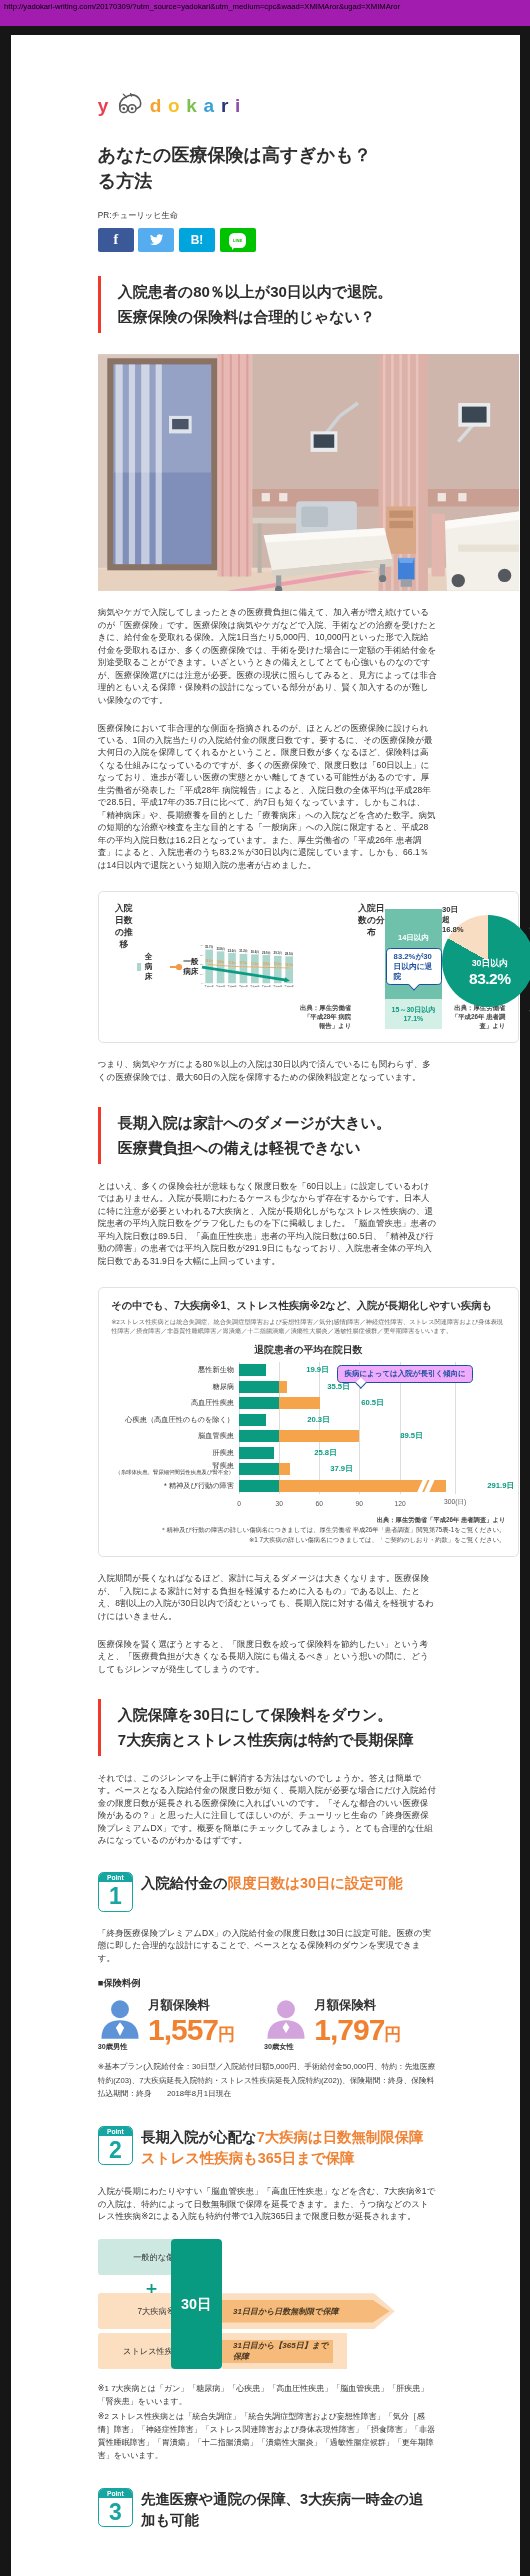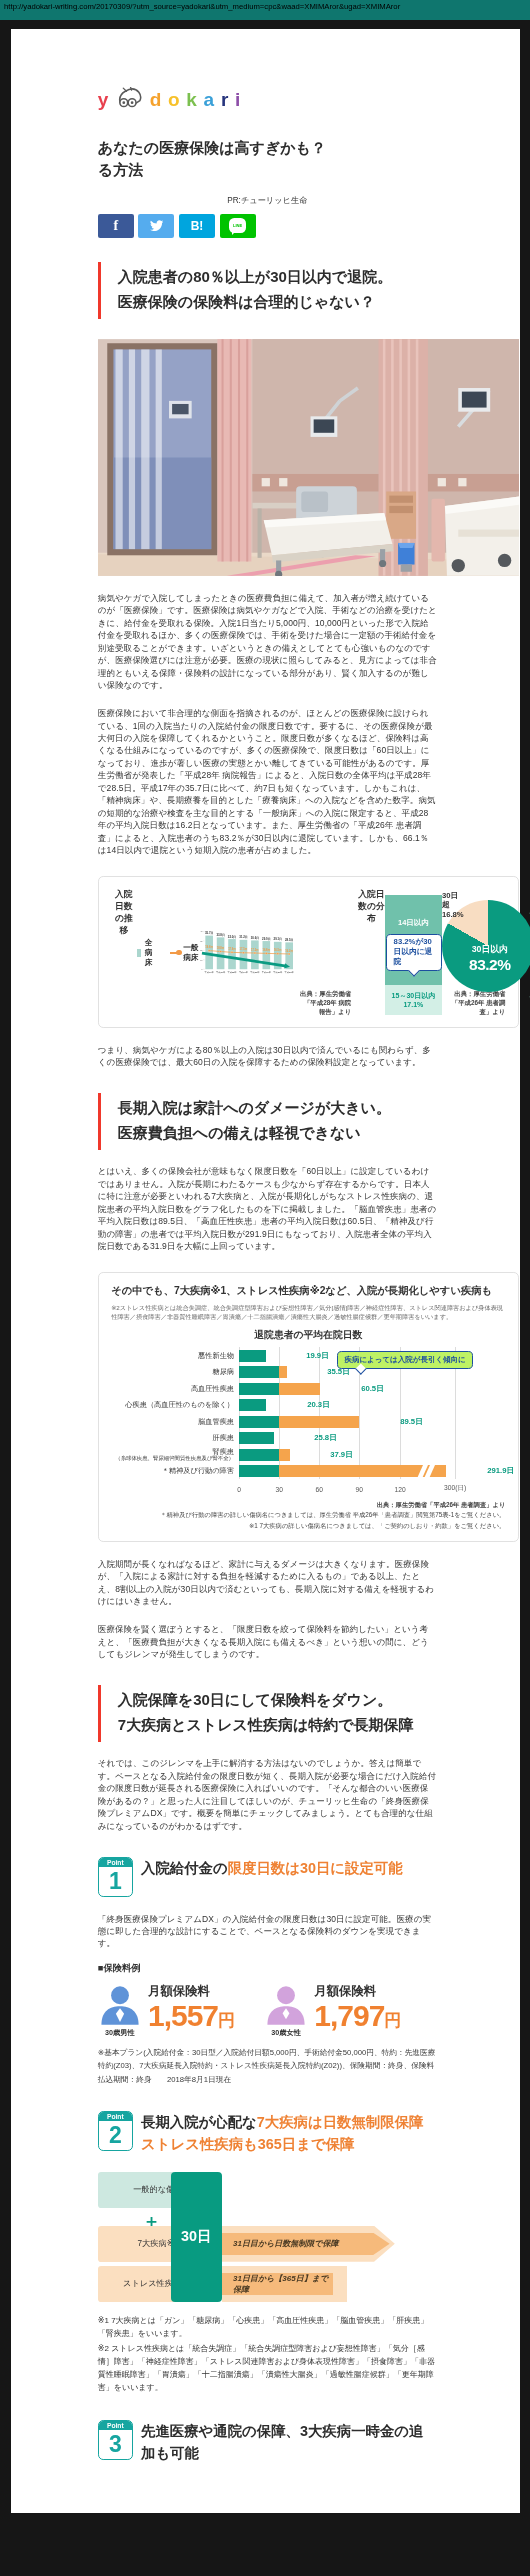--- a/index.html
+++ b/index.html
@@ -1,36 +1,36 @@
 <!DOCTYPE html>
 <html style="font-size:8.2px"><head>
 <meta charset="utf-8">
 <style>
   html,body{margin:0;padding:0;}
   body{
     width:530px;min-height:2827px;background:#161616;
     font-family:"Liberation Sans","DejaVu Sans",sans-serif;
     -webkit-font-smoothing:antialiased;position:relative;
   }
-  .url-bar{background:#0f766e;height:20px;line-height:11.3px;padding:0.5px 3.1px 0.5px 4.1px;
+  .url-bar{background:#a21caf;height:26px;line-height:11.3px;padding:0.5px 3.1px 0.5px 4.1px;
     font-size:7.7px;color:#000;white-space:nowrap;overflow:hidden;box-sizing:border-box;}
   .stage{padding:9.3px 0 49px 0;}
   .page{margin-left:10.8px;width:509px;background:#fff;box-sizing:border-box;
     padding:49px 83px 49px 87px;}
   .full-bleed{margin-right:-83px;}
 
   
   .logo{display:flex;align-items:flex-end;gap:6.7px;height:31px;cursor:pointer;}
   .logo .lt{font-size:19px;font-weight:bold;line-height:1;}
   .logo svg{display:block;margin:0 0.5px -1px 0.5px;}
 
   
-  h1{margin:28px 0 0 0;font-size:15px;line-height:1.42;color:#2d2d2d;font-weight:bold;}
+  h1{margin:28px 0 0 0;font-size:18px;line-height:1.42;color:#2d2d2d;font-weight:bold;}
   h1 span{display:block;}
-  .pr{margin-top:15.5px;font-size:8.2px;color:#333;text-align:center;}
+  .pr{margin-top:15.5px;font-size:8.2px;color:#333;}
 
   
   .share-row{margin-top:7.2px;display:flex;gap:4.6px;}
   .share-btn{width:36px;height:24px;border-radius:2.1px;display:flex;align-items:center;
     justify-content:center;color:#fff;cursor:pointer;}
   .share-btn .fb-glyph{font-size:14px;font-weight:bold;font-family:"Liberation Serif","DejaVu Serif",serif;}
   .share-btn .b-glyph{font-size:12px;font-weight:bold;}
   .line-bubble{width:16.5px;height:15px;background:#fff;border-radius:5.2px;display:flex;
     align-items:center;justify-content:center;position:relative;}
   .line-bubble:after{content:"";position:absolute;left:2.6px;bottom:-2.1px;border:2.1px solid transparent;
@@ -98,41 +98,41 @@
     font-size:7.2px;color:#333;line-height:1.1;}
   .hbar-lab .sub{font-size:5.4px;display:block;}
   .hbar-zone{position:relative;flex:1;height:12.4px;}
   .hbar-bar{position:absolute;left:0;top:0;height:12.4px;display:flex;}
   .hbar-bar .teal{background:#0a9b80;height:100%;}
   .hbar-bar .orange{background:#f5a44c;height:100%;}
   .hbar-val{position:absolute;top:1px;font-size:7.7px;font-weight:bold;color:#0a9b80;white-space:nowrap;margin-left:36px;}
   .hbar-tick{position:absolute;bottom:0;transform:translateX(-50%);font-size:6.7px;color:#555;}
   .hbar-break{position:absolute;top:-1.5px;width:4.6px;height:15.5px;background:#fff;transform:skewX(-24deg);}
   .hbar-callout{position:absolute;left:226px;top:3.1px;z-index:4;border:1.5px solid #1c4f9f;border-radius:4.6px;
-    color:#1c4f9f;font-size:7.5px;font-weight:bold;padding:3.1px 6.2px;background:#bef264;white-space:nowrap;}
+    color:#1c4f9f;font-size:7.5px;font-weight:bold;padding:3.1px 6.2px;background:#f0abfc;white-space:nowrap;}
   .hbar-callout .tip{position:absolute;left:18.5px;bottom:-4.6px;width:6.7px;height:6.7px;background:#fff;
     border-right:1.5px solid #1c4f9f;border-bottom:1.5px solid #1c4f9f;transform:rotate(45deg);}
   .hbar-sources{margin-top:7.2px;font-size:6.3px;color:#444;text-align:right;line-height:1.65;}
   .hbar-sources .s0{font-weight:bold;}
 
   
   .point-row{margin-top:25px;display:flex;align-items:flex-start;}
   .badge{flex:0 0 auto;width:33px;border:1.5px solid #16a5a0;border-radius:5.2px;background:#fff;
     text-align:center;overflow:hidden;}
   .badge .tag{background:#16a5a0;color:#fff;font-size:6.7px;font-weight:bold;padding:1px 0;}
   .badge .num{color:#16a5a0;font-size:23px;font-weight:bold;line-height:1.25;}
   .point-h{margin-left:8.2px;font-size:14.4px;font-weight:bold;line-height:1.5;color:#2d2d2d;padding-top:1px;}
   .point-h .hl{color:#ef8234;}
   .point-h span.row{display:block;}
 
   
   .premium-label{margin-top:12.4px;font-size:9.3px;font-weight:bold;color:#333;}
   .premium-items{margin-top:6.2px;display:flex;gap:29px;}
   .p-item{display:flex;align-items:flex-start;gap:6.2px;}
-  .p-person{text-align:center;}
+  .p-person{text-align:left;}
   .p-person .cap{margin-top:1px;font-size:7.2px;font-weight:bold;color:#333;}
   .p-copy .t{font-size:12.4px;font-weight:bold;color:#333;margin-top:1px;}
   .p-copy .amt{font-size:30px;font-weight:bold;color:#f08130;line-height:1.05;letter-spacing:-1px;text-align:right;}
   .p-copy .amt small{font-size:17px;letter-spacing:0;}
   .premium-note{margin-top:8.2px;font-size:7.7px;line-height:1.75;color:#3c3c3c;}
 
   
   .coverage{margin:16.5px 0 0 0;position:relative;width:421px;height:130px;}
   .cov-box{position:absolute;left:0;width:120px;border-radius:3.1px;display:flex;align-items:center;
     justify-content:center;font-size:8.2px;color:#333;box-sizing:border-box;}
@@ -557,20 +557,21 @@
   <div class="point-row">
     <div class="badge">
       <div class="tag">Point</div>
       <div class="num">2</div>
     </div>
     <div class="point-h">
       <span class="row"><span>長期入院が心配な</span><span class="hl">7大疾病は日数無制限保障</span></span>
       <span class="row hl">ストレス性疾病も365日まで保障</span>
     </div>
   </div>
+  <p class="body">入院が長期にわたりやすい「脳血管疾患」「高血圧性疾患」などを含む、7大疾病※1での入院は、特約によって日数無制限で保障を延長できます。また、うつ病などのストレス性疾病※2による入院も特約付帯で1入院365日まで限度日数が延長されます。</p>
 
   <figure class="coverage full-bleed">
     <div class="cov-box cov-teal" style="top:0;height:36px;">一般的な傷病</div>
     <div class="cov-plus">＋</div>
     <div class="cov-box cov-orange" style="top:54px;height:36px;">7大疾病※1</div>
     <div class="cov-box cov-orange" style="top:94px;height:36px;">ストレス性疾病※2</div>
     <div class="cov-arrow pointed" style="top:54px;width:173px;">
       <div class="cov-inner">31日目から日数無制限で保障</div>
     </div>
     <div class="cov-arrow" style="top:94px;width:125px;height:36px;">

